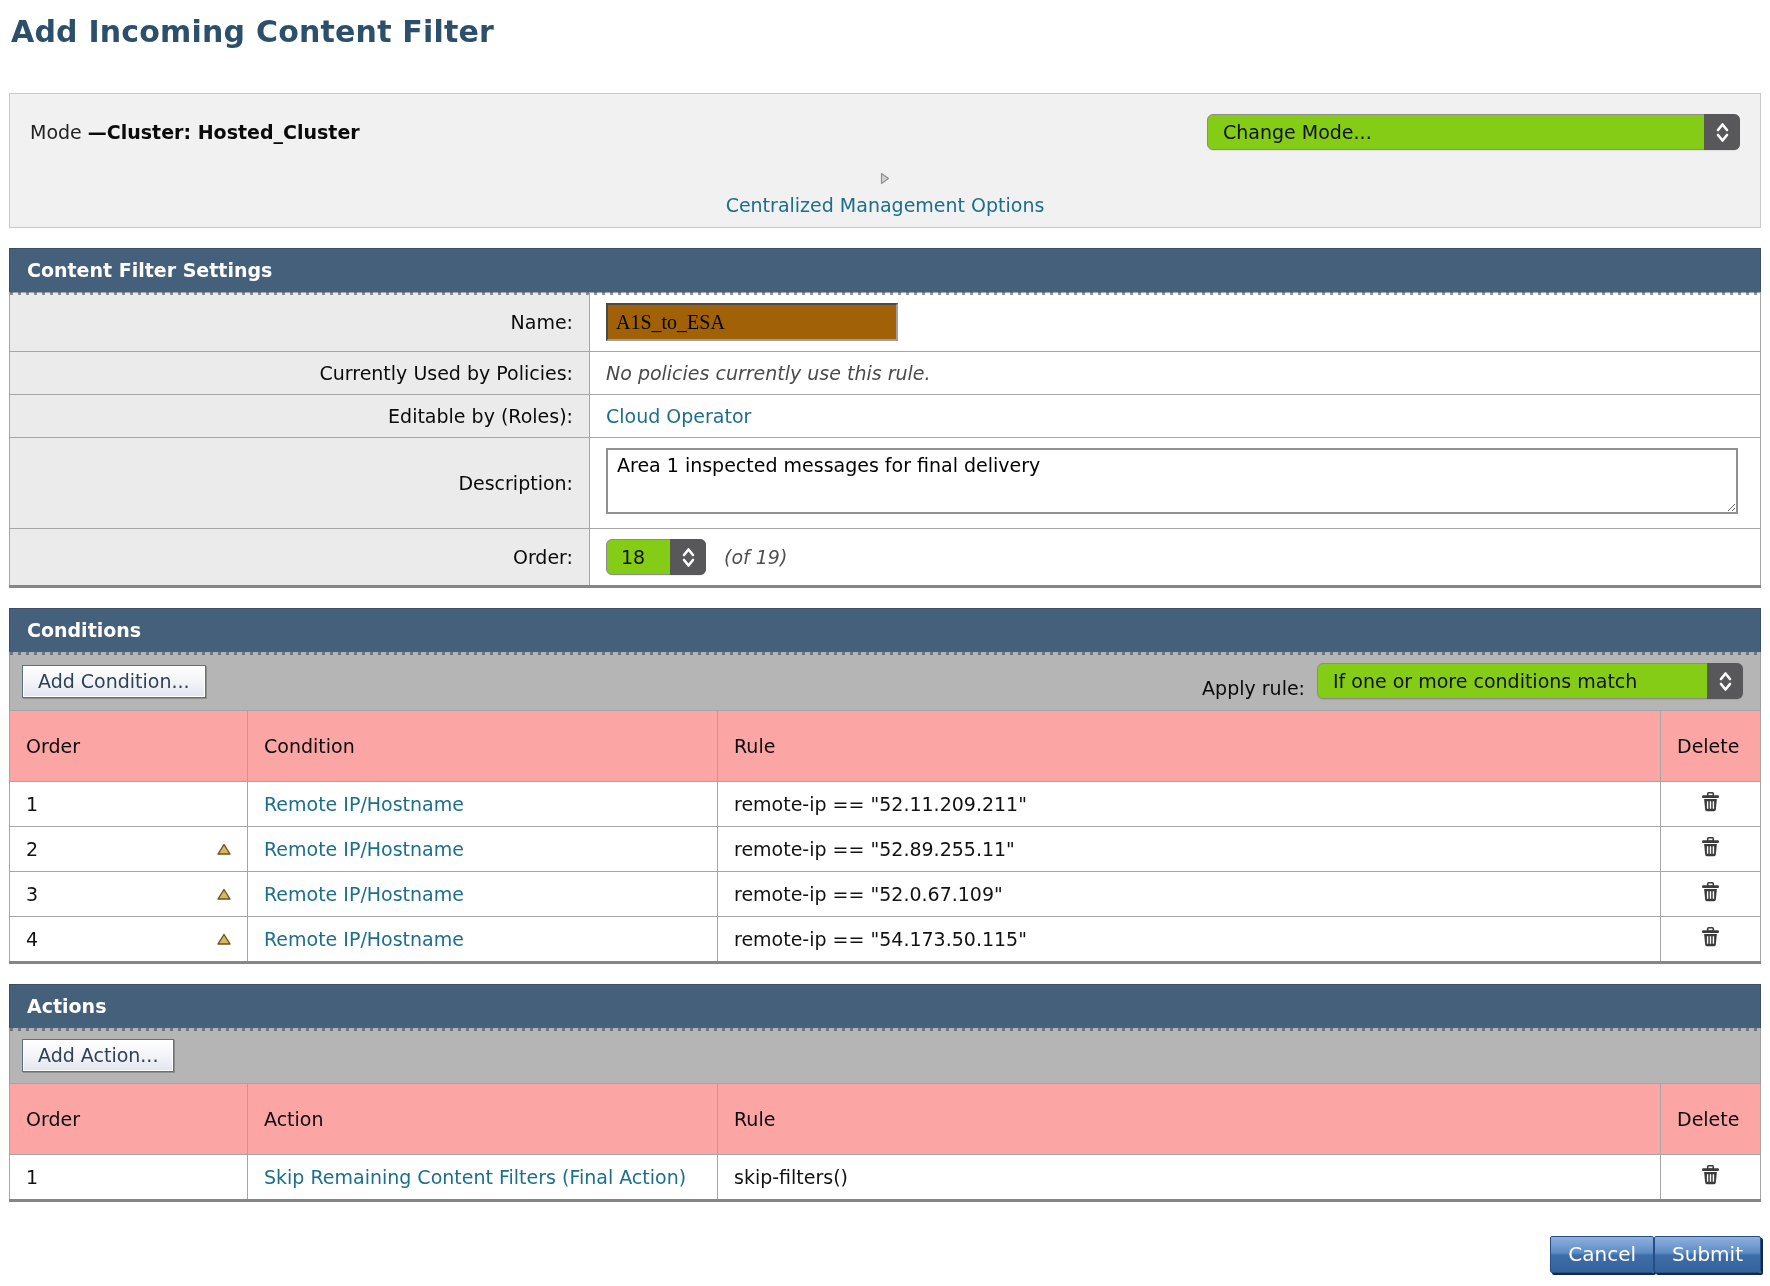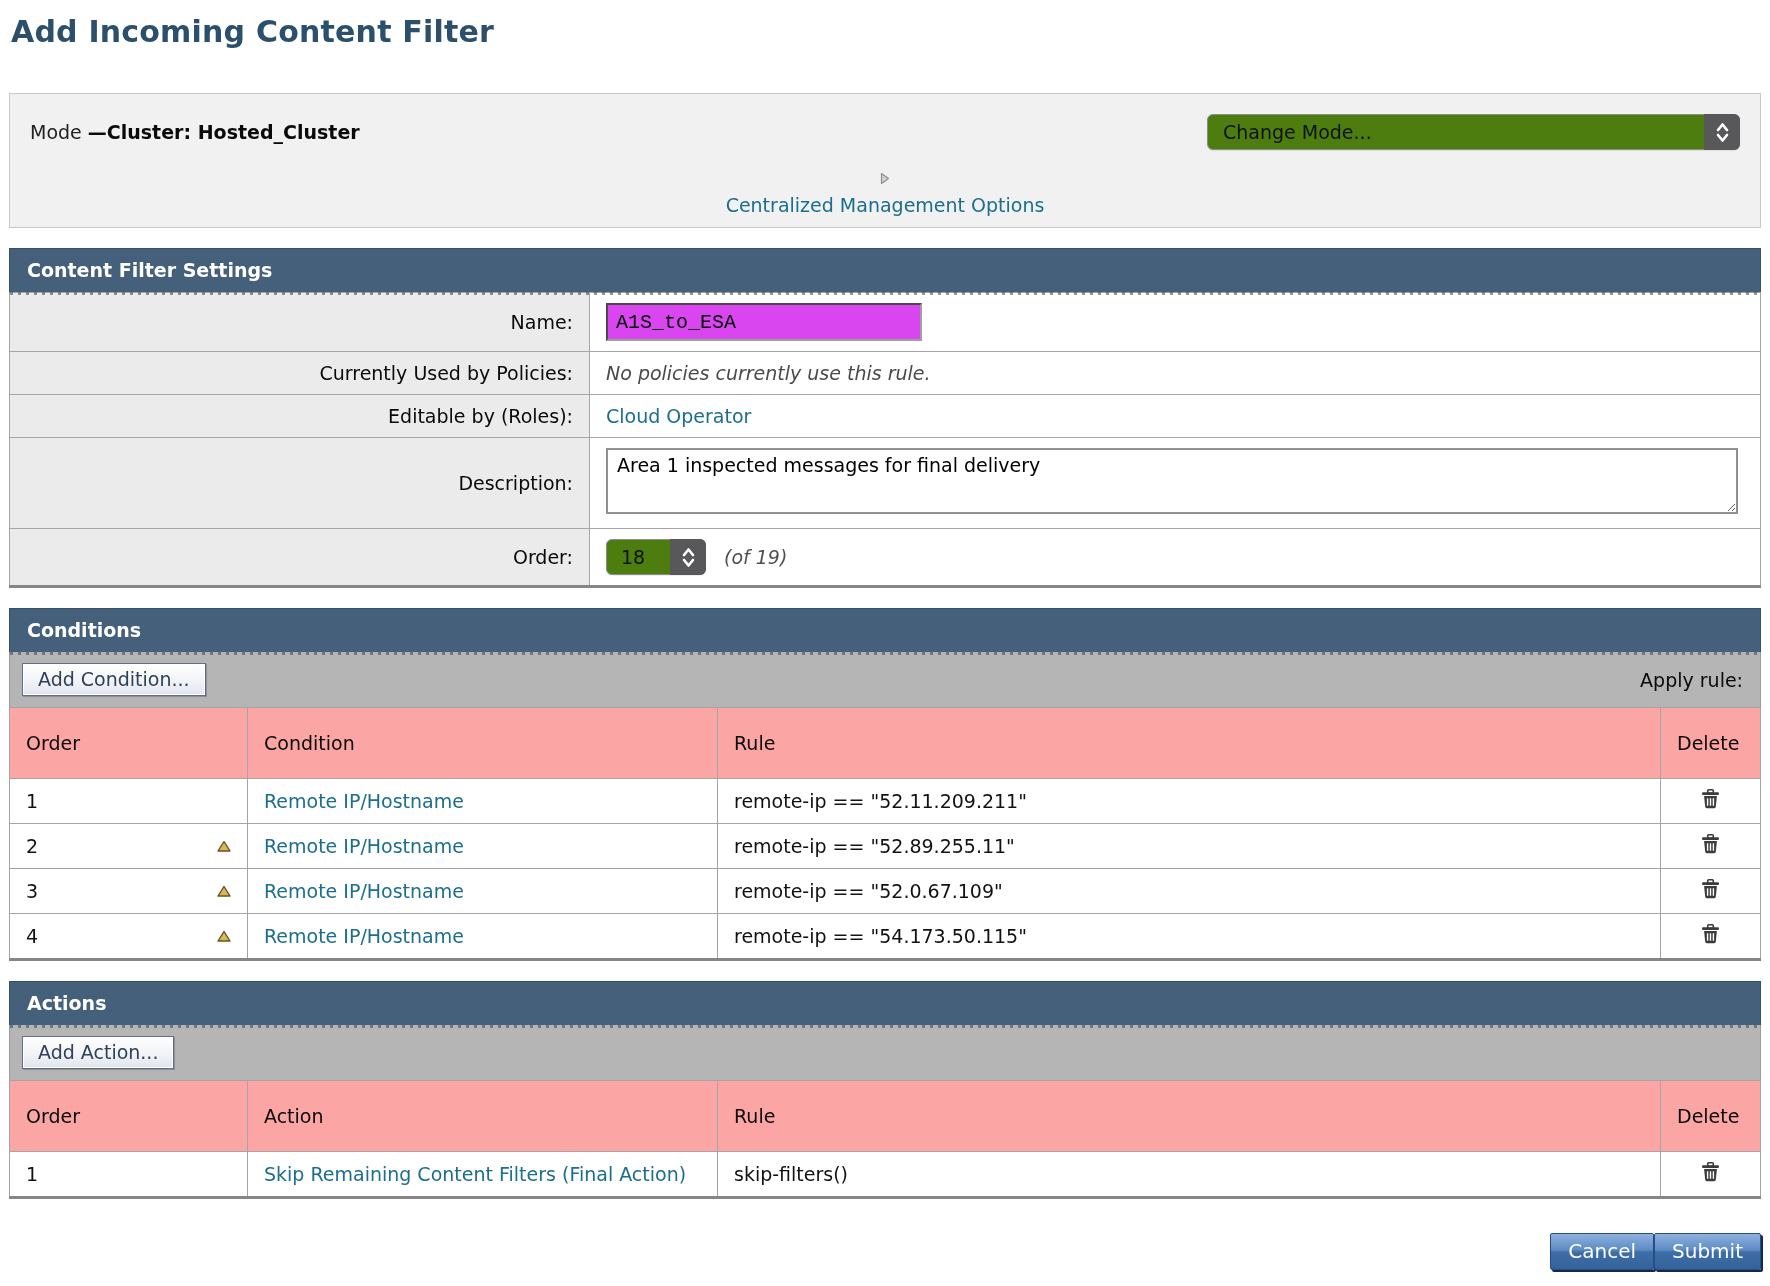--- a/index.html
+++ b/index.html
@@ -23,21 +23,21 @@
   }
   .mode-row1 { display: flex; justify-content: space-between; align-items: center; }
   .mode-text { font-size: 19px; color: #222; }
   .mode-text b { color: #0a0a0a; }
   .mode-row2 { margin-top: 22px; display: flex; align-items: center; gap: 9px; flex-direction: column; }
   a.teal-link { color: #1b6e8c; text-decoration: none; cursor: pointer; }
 
   
   .mselect {
     display: inline-flex; align-items: center; position: relative;
-    background: #4d7c0f; border: 1px solid #8c8c8c; border-radius: 6px;
+    background: #84cc16; border: 1px solid #8c8c8c; border-radius: 6px;
     height: 36px; font-size: 19px; color: #111; cursor: pointer;
     padding: 0 46px 0 15px; box-shadow: 0 1px 1px rgba(0,0,0,0.08);
   }
   .mselect .stepper {
     position: absolute; right: -1px; top: -1px; bottom: -1px; width: 36px;
     background: #58585a; border-radius: 0 6px 6px 0;
     display: flex; align-items: center; justify-content: center;
   }
   .mselect.wide   { width: 533px; }
   .mselect.apply  { width: 426px; }
@@ -82,24 +82,24 @@
 
   
   td.lbl {
     background: #ebebeb; text-align: right; padding: 13px 16px;
     color: #0a0a0a; white-space: nowrap;
   }
   td.val { background: #fff; padding: 8px 14px; }
   .muted-italic { color: #4a4a4a; font-style: italic; }
 
   input.name-input {
-    font-family: Liberation Mono, monospace; font-size: 20px; color: #000;
-    width: 316px; height: 38px; padding: 2px 8px;
+    font-family: Liberation Serif, serif; font-size: 20px; color: #000;
+    width: 292px; height: 38px; padding: 2px 8px;
     border: 2px solid; border-color: #4a4a4a #9f9f9f #9f9f9f #4a4a4a;
-    background: #d946ef; outline: none;
+    background: #a16207; outline: none;
   }
   textarea.desc-input {
     font-family: inherit; font-size: 19px; color: #000;
     width: 1132px; height: 66px; padding: 4px 9px;
     border: 2px solid #909090; background: #fff; resize: both; outline: none;
   }
   .order-suffix { font-style: italic; color: #4f4f4f; margin-left: 18px; }
   .inline-row { display: flex; align-items: center; }
 
   
@@ -216,20 +216,28 @@
     </tbody>
       </table>
   </div>
 
   <div class="section">
     <div class="section-header">Conditions</div>
     <div class="toolbar">
       <button class="btn-gray">Add Condition...</button>
       <div class="toolbar-right">
         <span class="apply-label">Apply rule:</span>
+        <div class="mselect apply">
+          <span>If one or more conditions match</span>
+          <span class="stepper">
+            <svg width="15" height="25" viewBox="0 0 15 25">
+                <use href="#svg-stepper"></use>
+              </svg>
+          </span>
+        </div>
       </div>
     </div>
     <table class="grid">
       <colgroup>
           <col style="width:238px">
           <col style="width:470px">
           <col>
           <col style="width:100px">
         </colgroup>
       <tbody>

